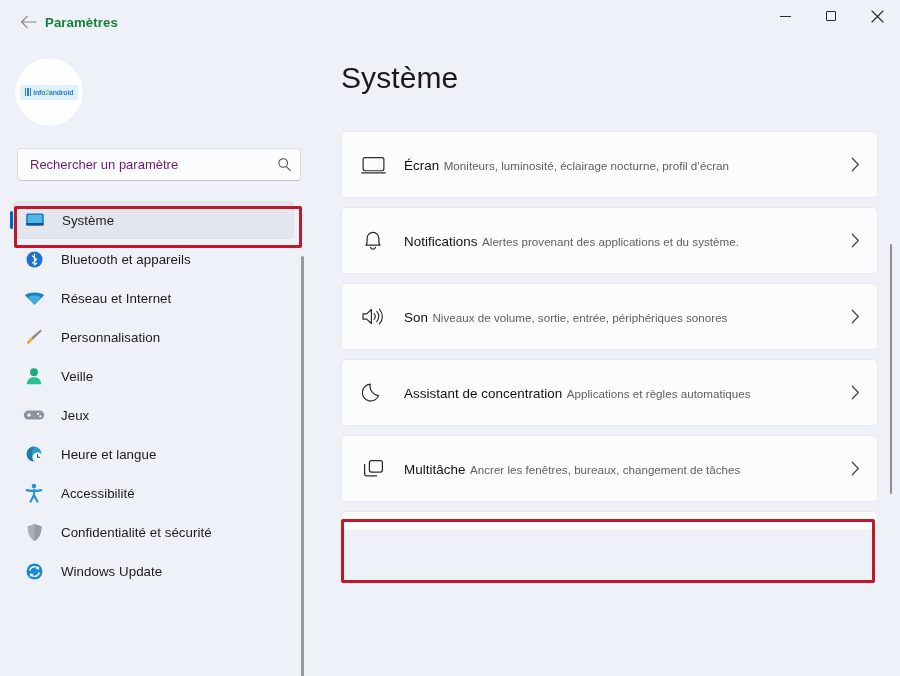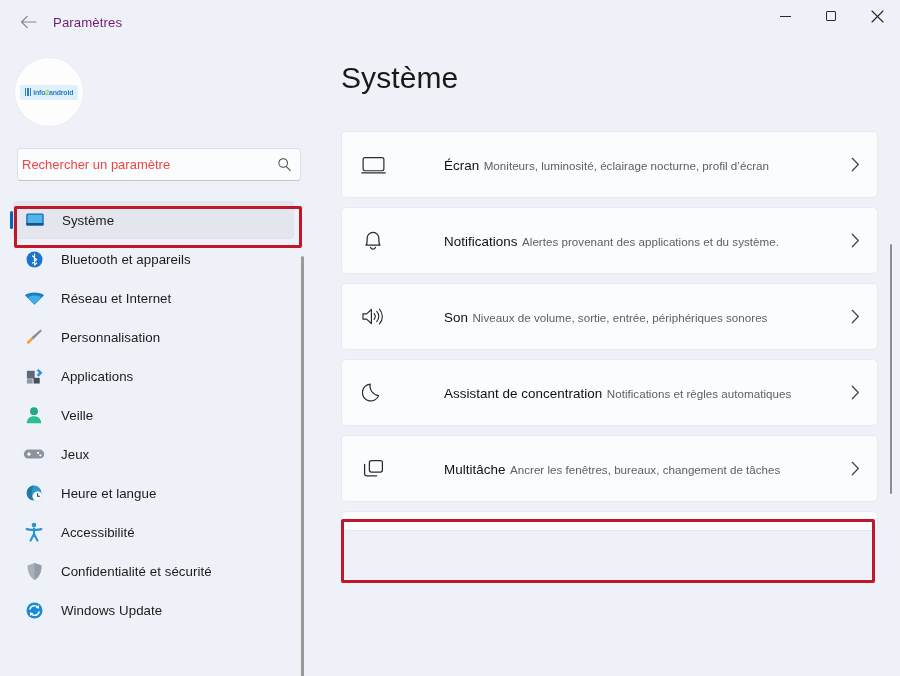--- a/index.html
+++ b/index.html
@@ -25,24 +25,24 @@
   }
   .back-btn {
     width: 34px; height: 30px;
     margin-left: 11px;
     display: flex; align-items: center; justify-content: center;
     border-radius: 4px;
     cursor: pointer;
   }
   .back-btn svg { display: block; }
   .app-title {
-    margin-left: 8px;
     font-size: 13.2px;
-    color: #701a75;
+    color: #15803d;
     letter-spacing: .1px;
+    font-weight: bold;
   }
   .caption-buttons {
     position: absolute; top: 0; right: 0;
     display: flex; height: 32px;
   }
   .cap-btn {
     width: 46px; height: 32px;
     display: flex; align-items: center; justify-content: center;
     cursor: pointer;
   }
@@ -86,23 +86,23 @@
     position: absolute; top: 104px; left: 17px;
     width: 284px; height: 33px;
     background: #fbfcfe;
     border: 1px solid #dcdfe6;
     border-bottom: 1.4px solid #c2c5cc;
     border-radius: 4px;
     display: flex; align-items: center;
     cursor: text;
   }
   .search-placeholder {
-    margin-left: 4px;
+    margin-left: 12px;
     font-size: 13px;
-    color: #ef4444;
+    color: #701a75;
     flex: 1;
   }
   .search-icon-wrap {
     width: 32px; display:flex; align-items:center; justify-content:center;
   }
 
   .nav-list {
     position: absolute; top: 156px; left: 0;
     width: 310px; height: 476px;
     overflow: hidden;
@@ -177,21 +177,20 @@
   }
   .card {
     position: relative;
     height: 67px;
     background: #fbfcfe;
     border: 1px solid #e8eaee;
     border-radius: 5px;
     margin-bottom: 9px;
     display: flex; align-items: center;
     cursor: pointer;
-    gap: 40px;
   }
   .card-icon {
     width: 62px; flex: 0 0 62px;
     display: flex; align-items: center; justify-content: center;
     color: #2b2b2b;
   }
   .card-text { flex: 1; }
   .card-title {
     font-size: 13.4px;
     color: #101010;
@@ -311,31 +310,20 @@
         <span class="nav-icon">
           <svg width="20" height="20" viewBox="0 0 20 20">
             <path d="M16.5 2.4 L17.9 3.8 L9.3 12.4 L7.3 10.4 Z" fill="#8c8c8c"></path>
             <path d="M7.2 10.5 L9.2 12.5 L5.4 16.2 C4.6 17, 2.9 16.3, 3.1 15.2 C3.4 13.6, 5.6 12.2, 7.2 10.5 Z" fill="#f0a63b"></path>
             <path d="M3.3 15.3 C3.3 16.3, 4.4 16.8, 5.2 16.4 L3.6 14.6 C3.3 14.8, 3.3 15, 3.3 15.3 Z" fill="#d9862c"></path>
           </svg>
         </span>
         <span class="nav-label">Personnalisation</span>
       </div>
 
-      <div class="nav-item">
-        <span class="nav-icon">
-          <svg width="19" height="19" viewBox="0 0 20 20">
-            <rect x="2" y="4" width="8.2" height="8.2" fill="#5f6875"></rect>
-            <rect x="2" y="12.8" width="6" height="4.6" fill="#8d96a3"></rect>
-            <rect x="9" y="11.4" width="6.5" height="6" fill="#454d59"></rect>
-            <path d="M14.2 2 L18.4 6.1 L14.2 10.2 L12.4 8.4 L14.6 6.1 L12.4 3.8 Z" fill="#2b8fe0"></path>
-          </svg>
-        </span>
-        <span class="nav-label">Applications</span>
-      </div>
 
       <div class="nav-item">
         <span class="nav-icon">
           <svg width="18" height="19" viewBox="0 0 18 19">
             <circle cx="9" cy="5.2" r="3.9" fill="#1eab7e"></circle>
             <path d="M1.8 17.2 C1.8 12.6, 5 10.2, 9 10.2 C13 10.2, 16.2 12.6, 16.2 17.2 Z" fill="#27c08f"></path>
           </svg>
         </span>
         <span class="nav-label">Veille</span>
       </div>
@@ -466,21 +454,21 @@
       </div>
 
       <div class="card">
         <span class="card-icon">
           <svg width="22" height="23" viewBox="0 0 22 23">
             <path d="M16.6 14.6 A8.4 8.4 0 1 1 8.2 3.2 A9.6 9.6 0 0 0 16.6 14.6 Z" fill="none" stroke="#2b2b2b" stroke-width="1.25" stroke-linejoin="round"></path>
           </svg>
         </span>
         <span class="card-text">
           <span class="card-title">Assistant de concentration</span>
-          <span class="card-sub">Notifications et règles automatiques</span>
+          <span class="card-sub">Applications et règles automatiques</span>
         </span>
         <span class="card-chevron">
           <svg width="9" height="15" viewBox="0 0 9 15">
               <path d="M1.3 1.2 L7.3 7.5 L1.3 13.8" fill="none" stroke="#444" stroke-width="1.25" stroke-linecap="round" stroke-linejoin="round"></path>
             </svg>
         </span>
       </div>
 
 
 

